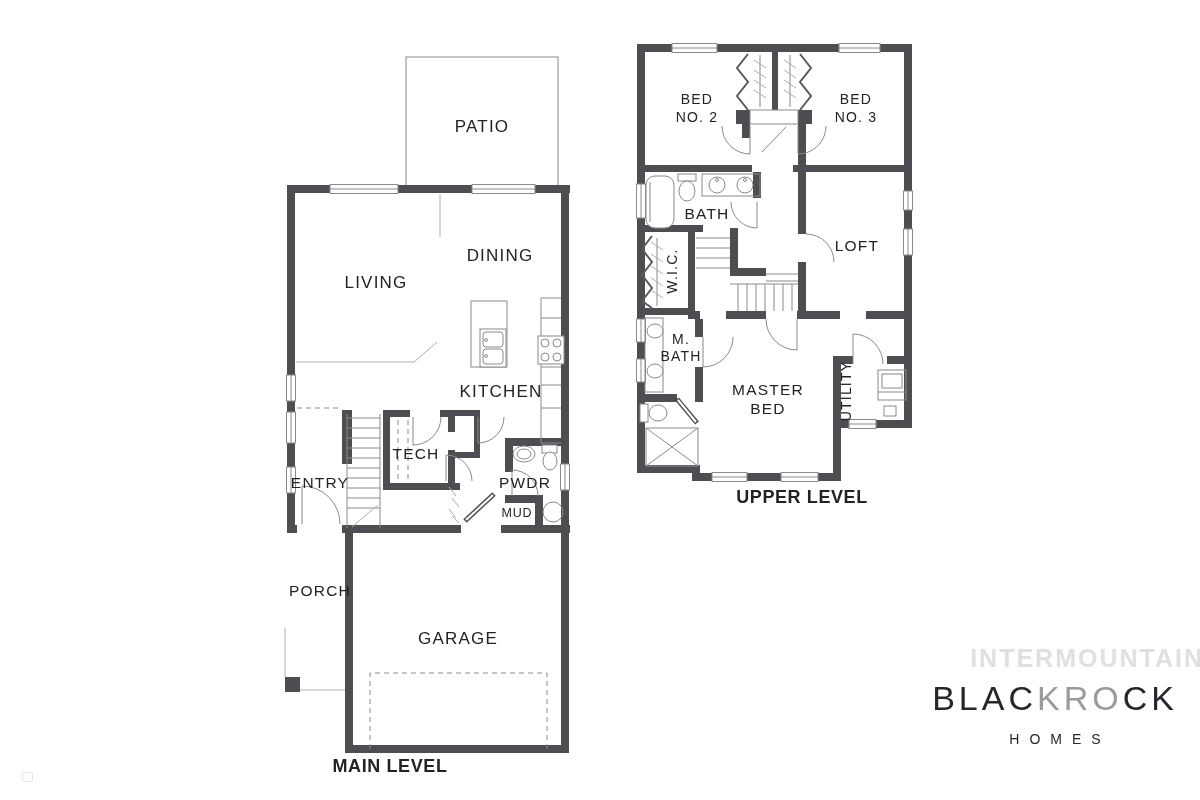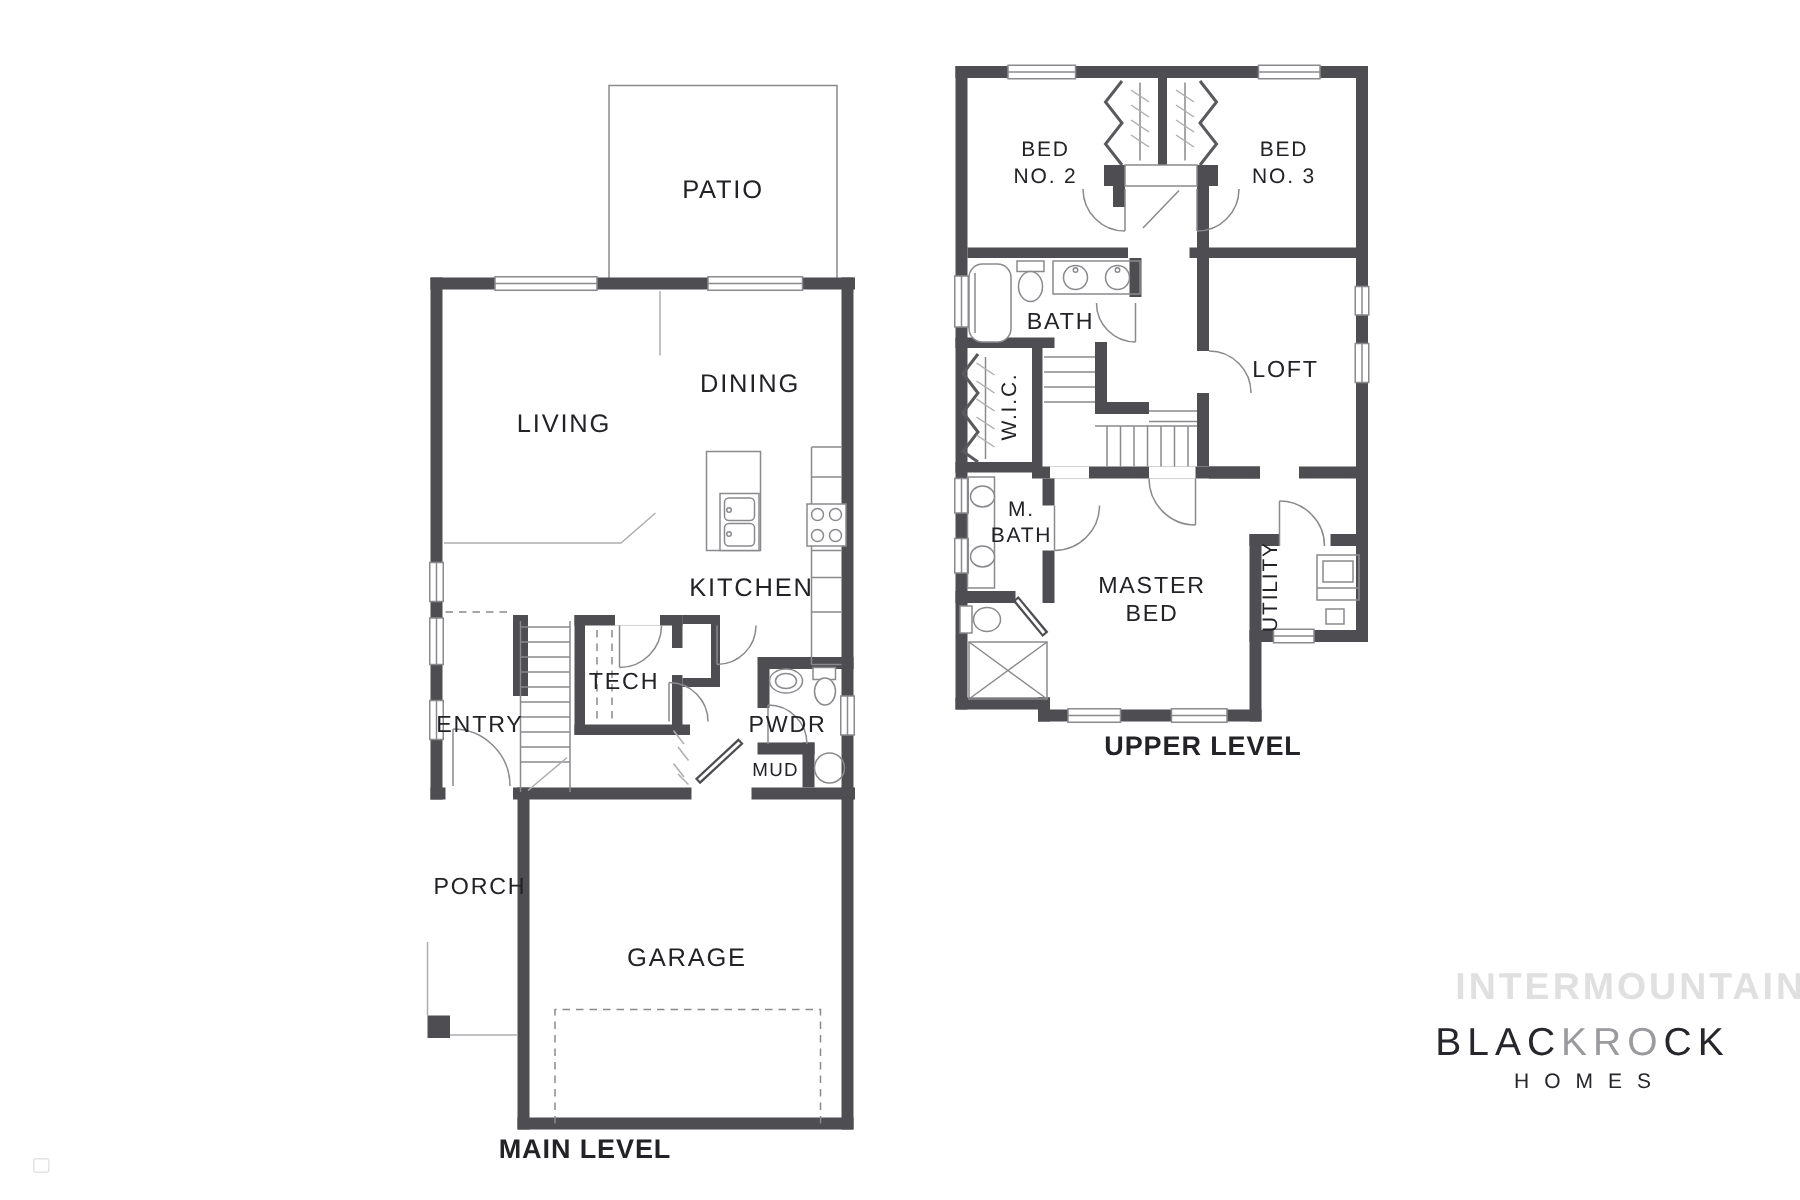--- a/index.html
+++ b/index.html
@@ -21,23 +21,23 @@
   .dleaf{stroke:#4e4e52;stroke-width:5;fill:none;}
   .dleaf2{stroke:#fff;stroke-width:2;fill:none;}
   .lbl{fill:var(--label);font-size:15.5px;letter-spacing:1.2px;text-anchor:middle;}
   .lbl-lg{font-size:17px;}
   .lbl-md{font-size:14px;}
   .lbl-sm{font-size:12.5px;letter-spacing:0.8px;}
   .title{font-weight:bold;font-size:18px;letter-spacing:0.6px;}
   .branding{position:absolute;right:0;top:644px;width:290px;text-align:center;}
   .wmark{color:var(--watermark);font-weight:bold;font-size:25px;letter-spacing:2px;
          white-space:nowrap;text-align:right;margin-right:-4px;}
-  .logo{margin-top:6px;font-size:26px;letter-spacing:4px;color:var(--logo_dark);white-space:nowrap;}
+  .logo{margin-top:6px;font-size:34px;letter-spacing:4px;color:var(--logo_dark);white-space:nowrap;}
   .logo .gray{color:var(--logo_gray);}
-  .homes{margin-top:2px;font-size:14px;letter-spacing:10px;color:var(--logo_dark);padding-left:10px;}
+  .homes{margin-top:13px;font-size:14px;letter-spacing:10px;color:var(--logo_dark);padding-left:10px;}
   .faint-mark{position:absolute;left:22px;top:772px;width:9px;height:8px;border:1px solid #d9d9d9;
               border-radius:2px;opacity:.7;}
 </style>
 </head>
 <body>
 
 <div class="canvas">
 <svg width="1200" height="800" viewBox="0 0 1200 800">
 
   <g>

